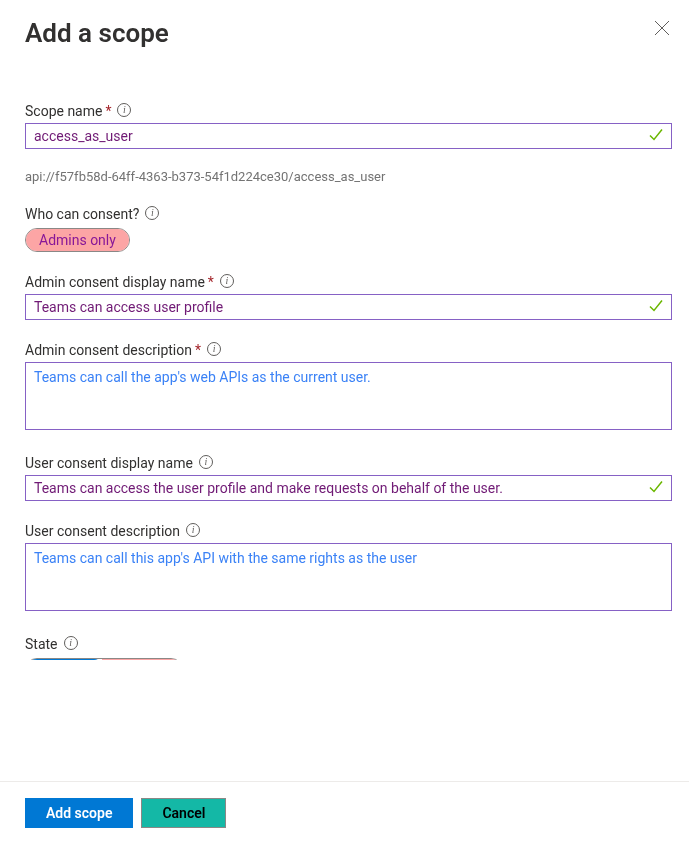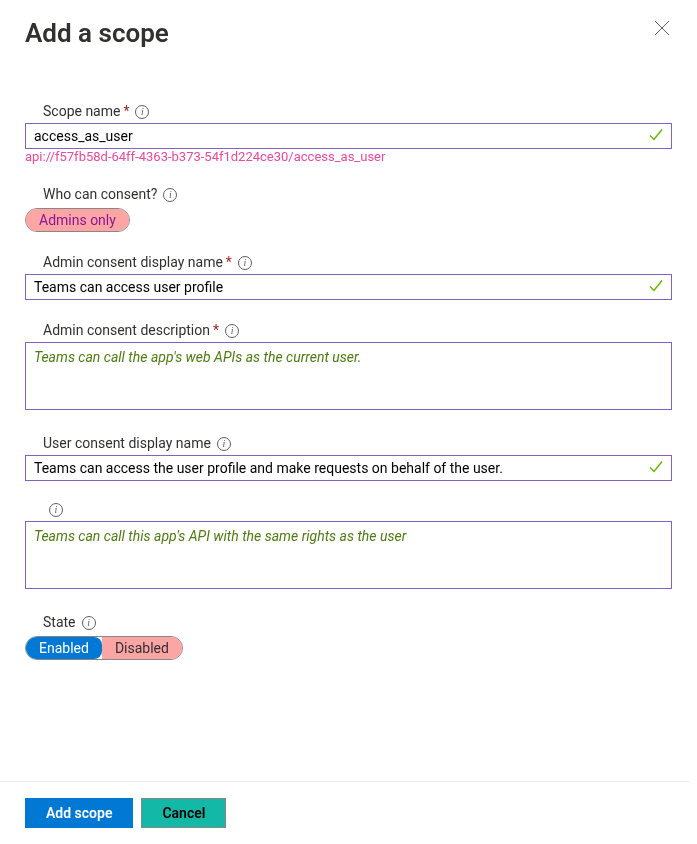--- a/index.html
+++ b/index.html
@@ -38,23 +38,22 @@
     }
     .close-icon svg {
       width: 16px;
       height: 16px;
     }
     .field {
       margin-bottom: 22px;
     }
     .label-row {
       display: flex;
-      align-items: flex-end;
+      align-items: flex-start;
       margin-bottom: 4px;
-      margin-left: 18px;
     }
     .label {
       font-size: 14px;
       color: #323130;
     }
     .required {
       color: #a4262c;
       margin-left: 3px;
     }
     .info-icon {
@@ -75,51 +74,50 @@
     }
     .input-wrapper {
       position: relative;
     }
     .text-input {
       width: 100%;
       padding: 5px 30px 5px 8px;
       border: 1px solid #8661c5;
       font-size: 14px;
       font-family: inherit;
-      color: #000000;
+      color: #701a75;
       outline: none;
       height: 26px;
     }
     .textarea-input {
       width: 100%;
       padding: 6px 8px;
       border: 1px solid #8661c5;
       font-size: 14px;
       font-family: inherit;
-      color: #4d7c0f;
+      color: #3b82f6;
       outline: none;
       resize: none;
       height: 68px;
-      font-style: italic;
     }
     .check-icon {
       position: absolute;
       right: 8px;
       top: 50%;
       transform: translateY(-50%);
       color: #6bb700;
     }
     .check-icon svg {
       width: 16px;
       height: 16px;
     }
     .hint {
       font-size: 13px;
-      color: #ec4899;
-      margin-top: 0;
+      color: #737373;
+      margin-top: 20px;
     }
     .toggle-group {
       display: inline-flex;
       border: 1px solid #8a8886;
       border-radius: 14px;
       overflow: hidden;
       margin-top: 2px;
     }
     .toggle-option {
       padding: 3px 13px;
@@ -247,20 +245,21 @@
       <span class="check-icon">
         <svg viewBox="0 0 16 16" fill="none" stroke="currentColor" stroke-width="1.5">
           <polyline points="2,9 6,13 14,3"></polyline>
         </svg>
       </span>
     </div>
   </div>
 
   <div class="field">
     <div class="label-row">
+      <span class="label">User consent description</span>
       <span class="info-icon">i</span>
     </div>
     <textarea class="textarea-input" style="">Teams can call this app's API with the same rights as the user</textarea>
   </div>
 
   <div class="field">
     <div class="label-row">
       <span class="label">State</span>
       <span class="info-icon">i</span>
     </div>

